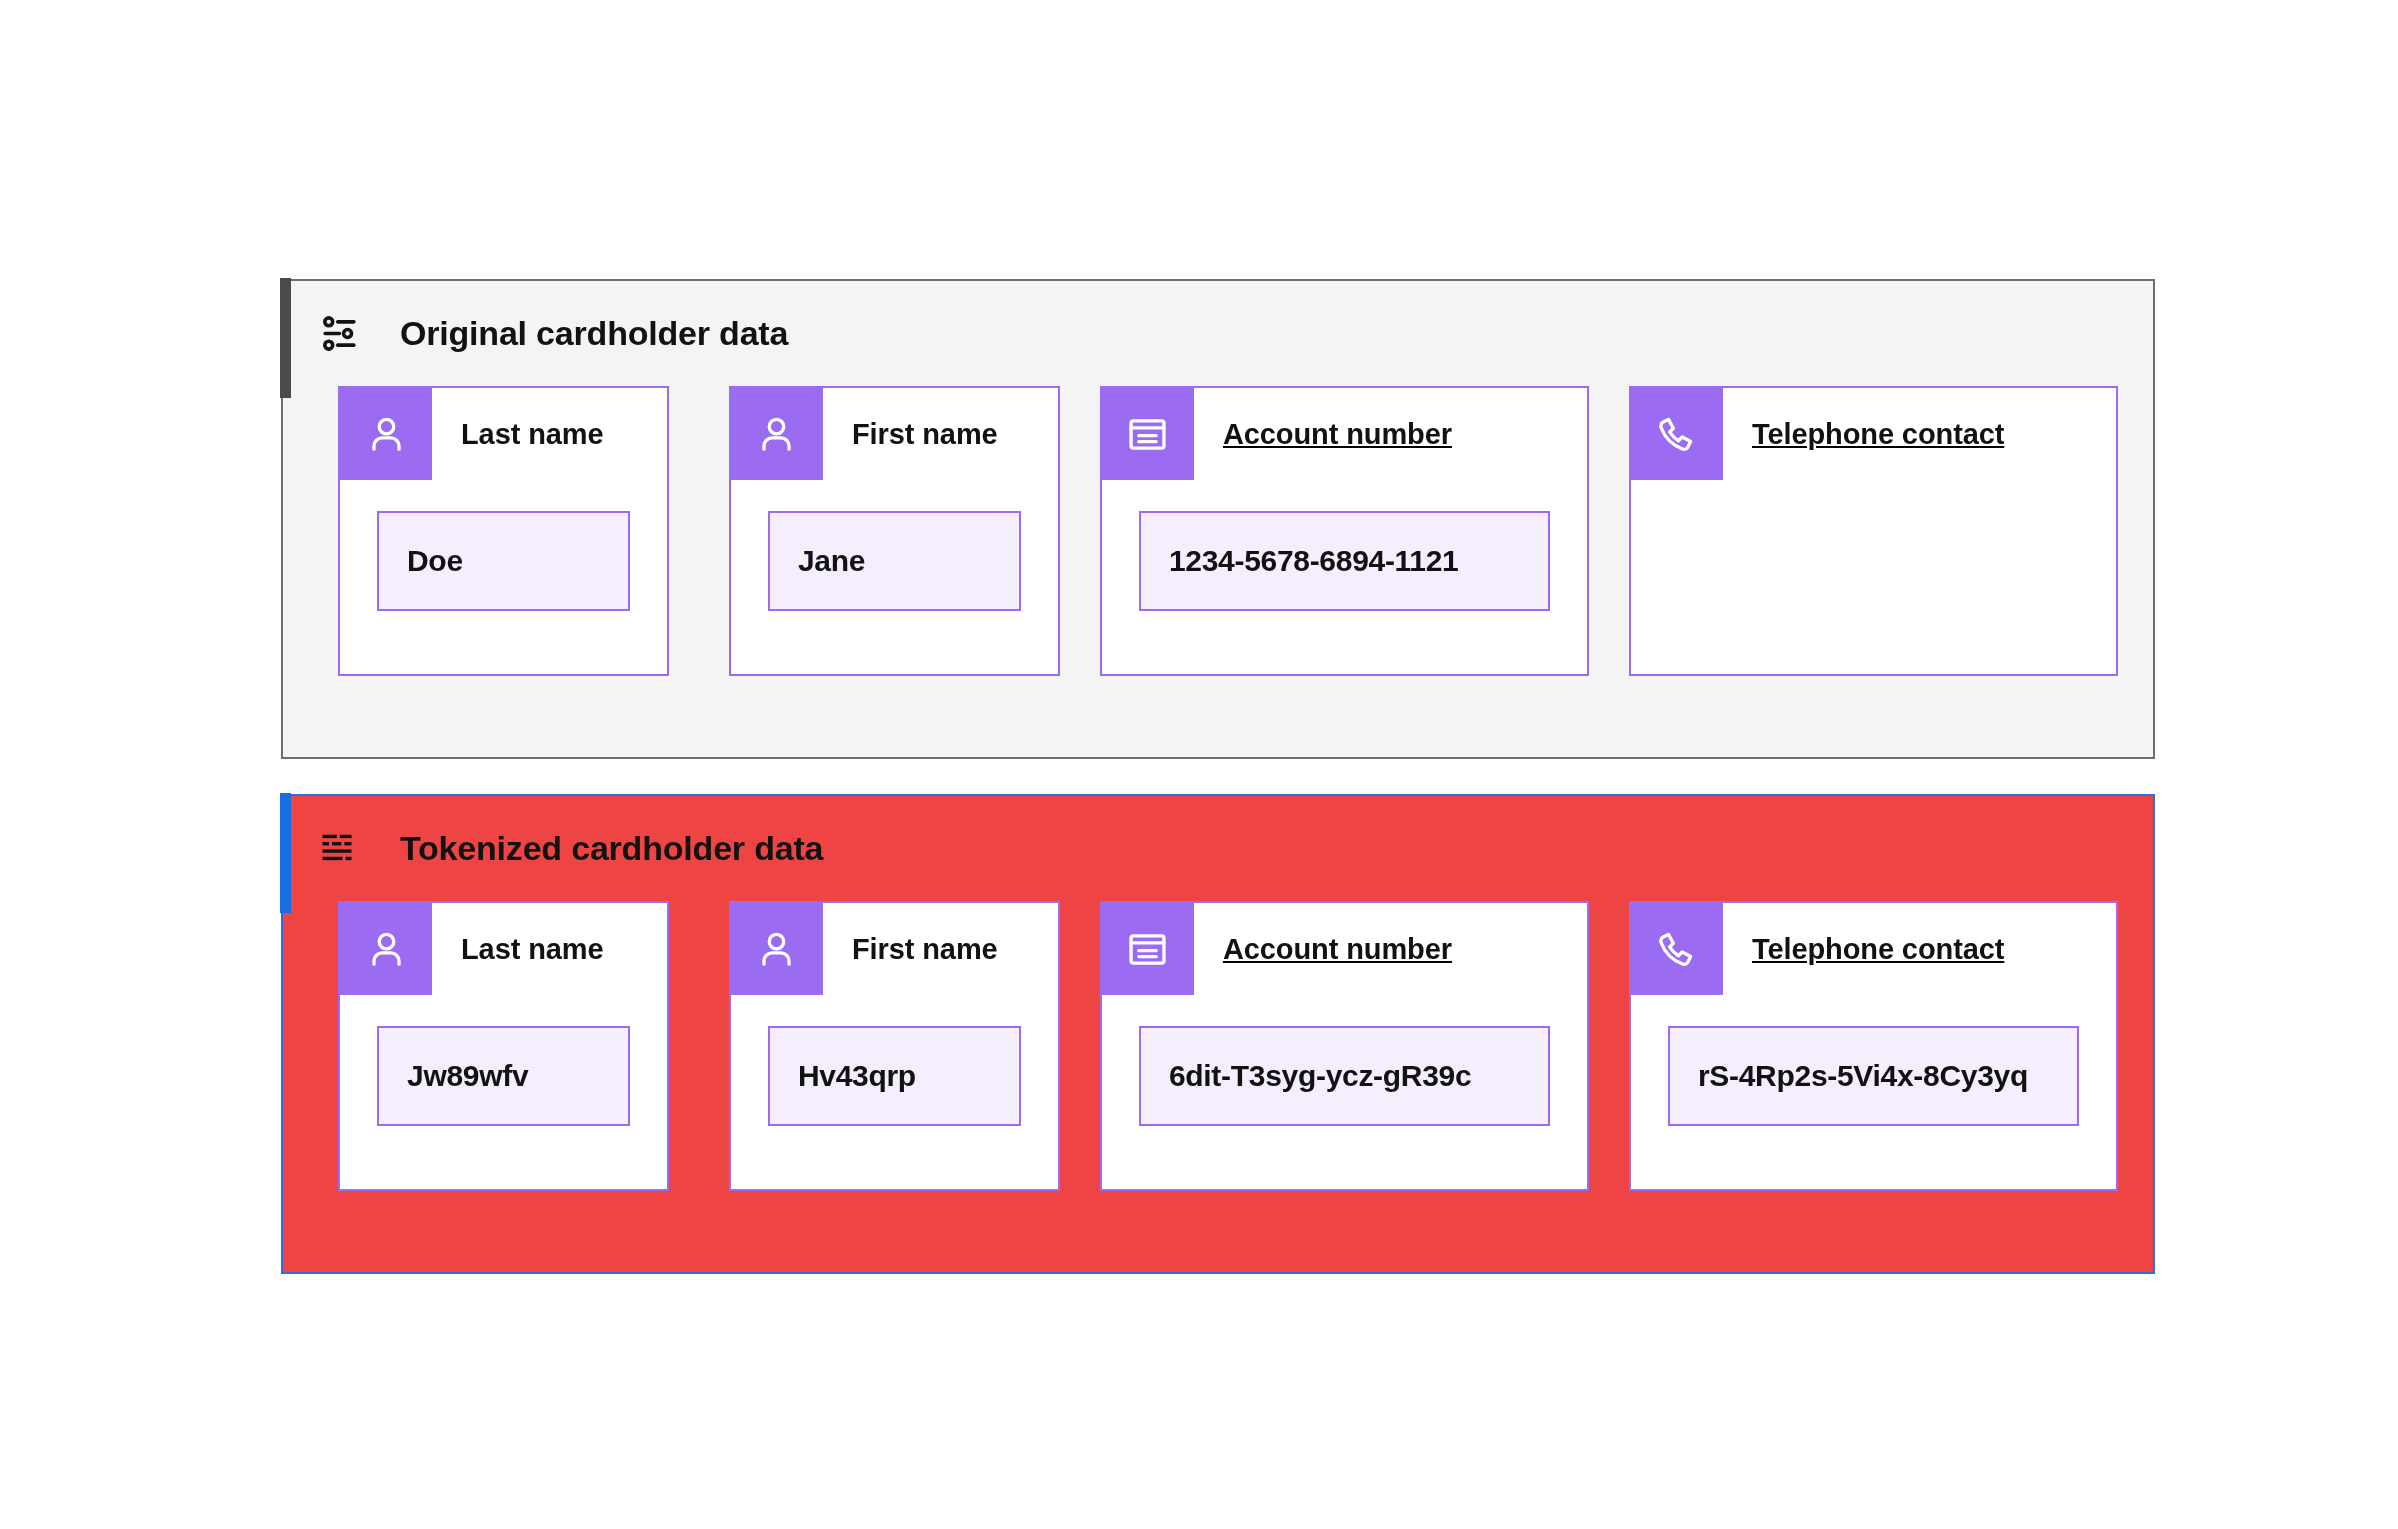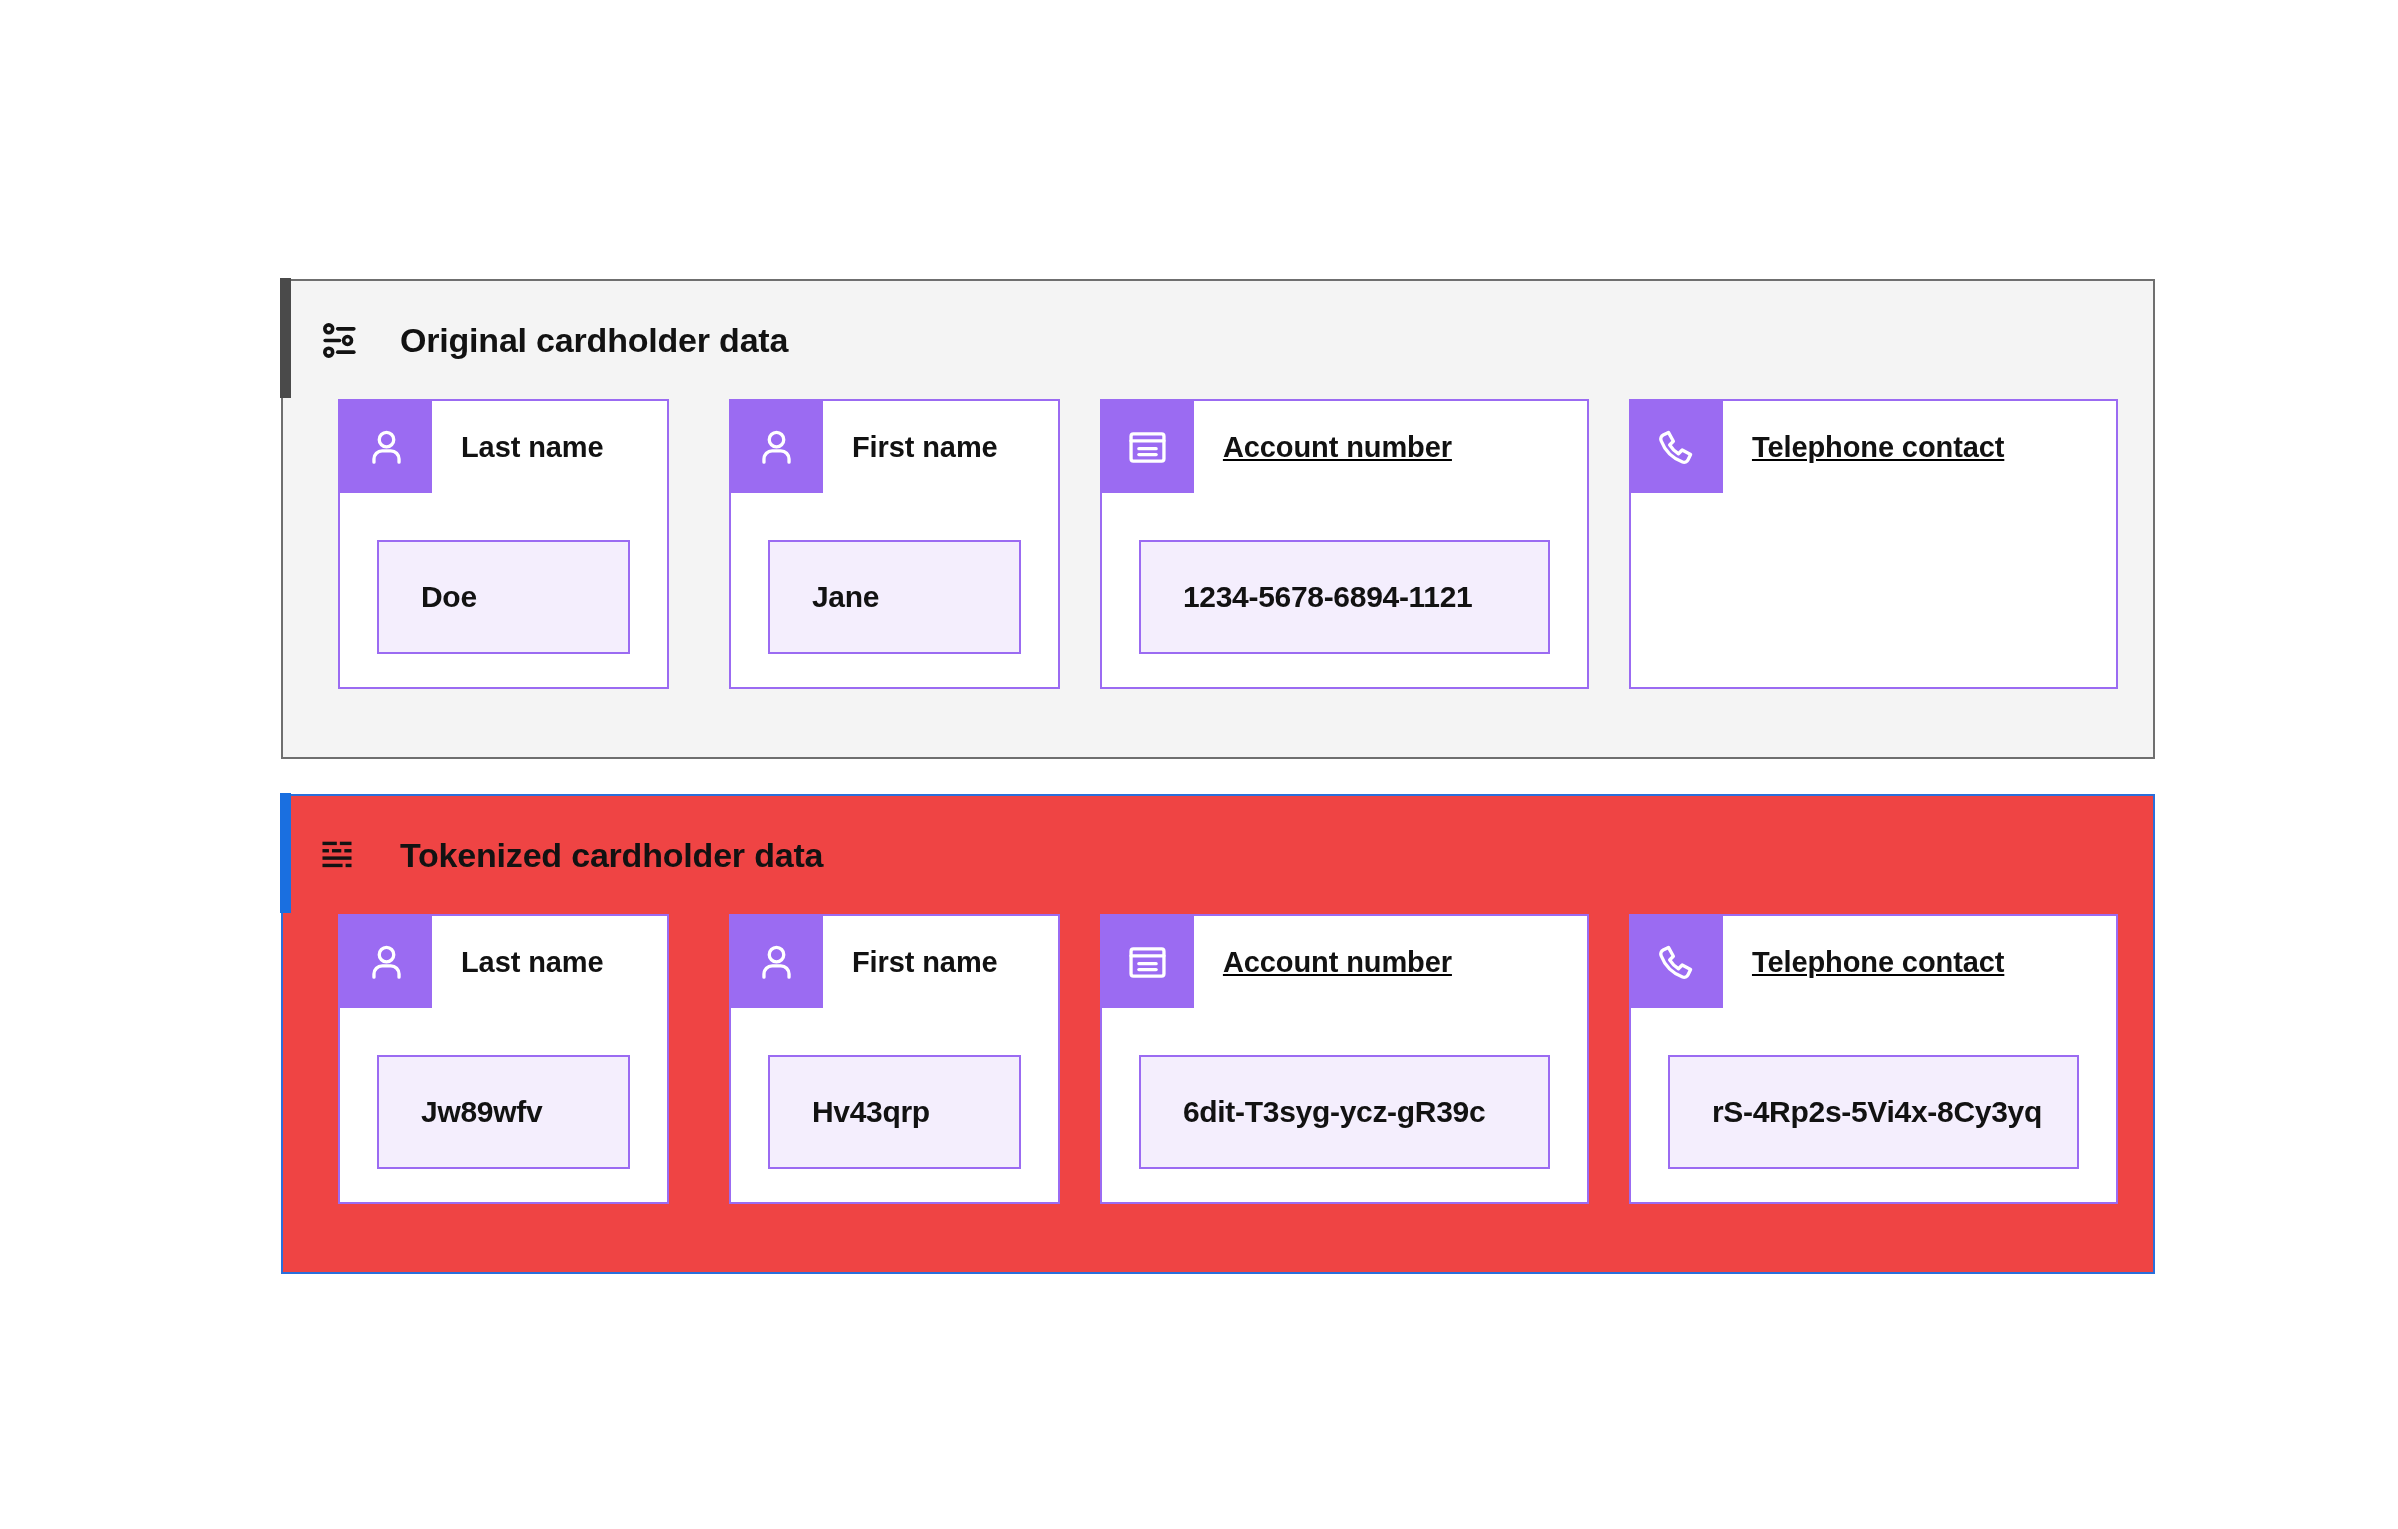--- a/index.html
+++ b/index.html
@@ -47,21 +47,21 @@
     width: 10.3px;
     height: 120px;
   }
   .panel.original .accent { background: #4a4a4a; }
   .panel.tokenized .accent { background: #1a6fe0; }
 
   
   .panel-header {
     display: flex;
     align-items: center;
-    height: 118px;
+    height: 105px;
     padding-left: 35px;
     box-sizing: border-box;
   }
   .panel-header .hdr-icon {
     width: 43px;
     height: 43px;
     flex: 0 0 43px;
     display: flex;
     align-items: center;
     justify-content: center;
@@ -118,28 +118,28 @@
     font-weight: 700;
     color: #121212;
     letter-spacing: -0.1px;
     white-space: nowrap;
   }
 
   .value-box {
     position: absolute;
     left: 37px;
     right: 37px;
-    top: 139px;
-    height: 114px;
+    top: 123px;
+    height: 100px;
     box-sizing: border-box;
     background: #f4eefd;
     border: 2.8px solid #9b6bf2;
     display: flex;
     align-items: center;
-    padding-left: 42px;
+    padding-left: 28px;
   }
   .value-text {
     font-size: 30px;
     font-weight: 700;
     color: #121212;
     letter-spacing: -0.3px;
     white-space: nowrap;
   }
 
   svg { display: block; }

